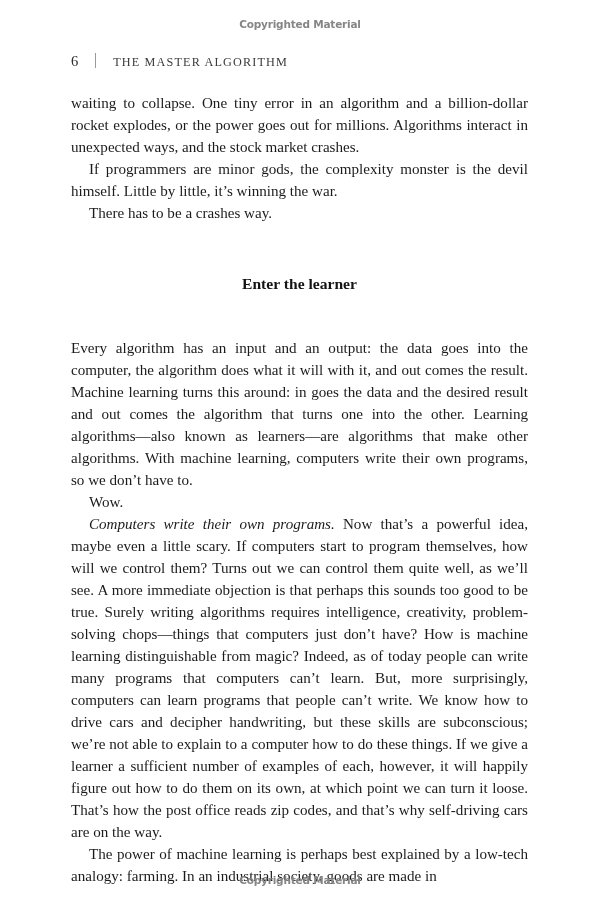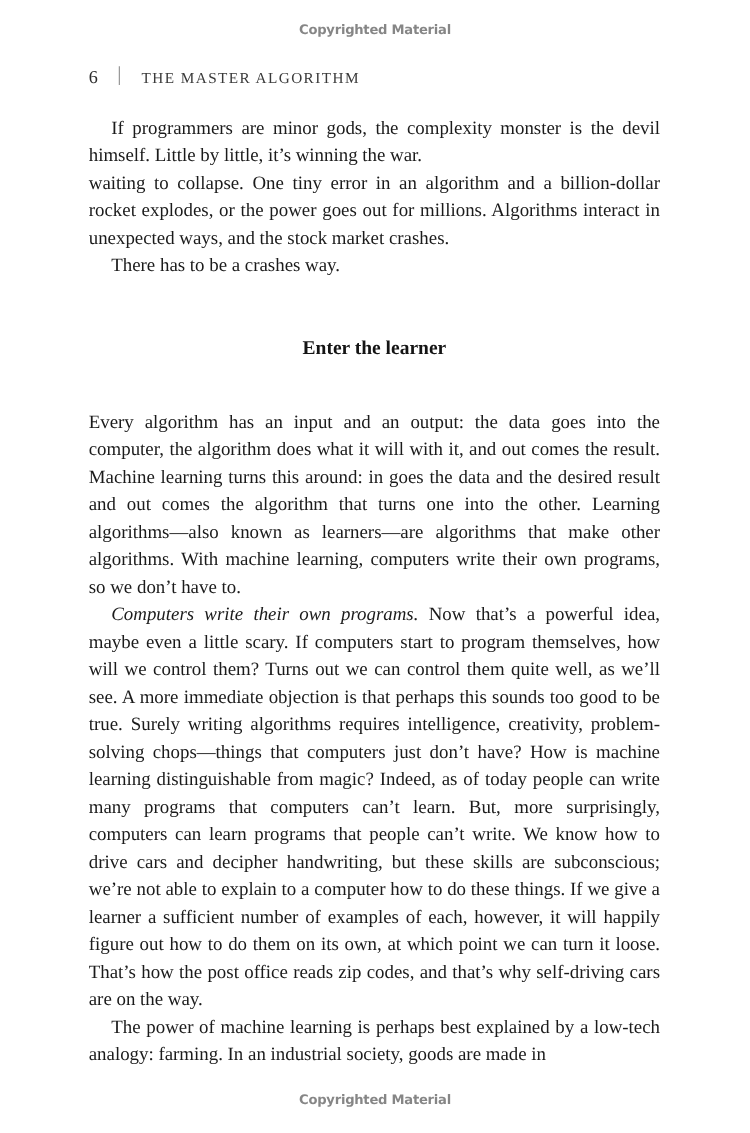--- a/index.html
+++ b/index.html
@@ -80,21 +80,21 @@
     font-size: 15.1px;
     line-height: 22.02px;
     text-align: justify;
     text-justify: inter-word;
     hyphens: none;
     color: #1b1b1b;
   }
   p.indent { text-indent: 18px; }
 
   h2.section-heading {
-    margin: 4px;
+    margin: 9px;
     font-size: 15.6px;
     line-height: 22px;
     font-weight: bold;
     text-align: center;
     color: #141414;
   }
 
   .spacer-before-heading { height: 40px; }
   .spacer-after-heading  { height: 33px; }
 
@@ -108,34 +108,35 @@
   <div class="watermark watermark-top">Copyrighted Material</div>
 
   <div class="running-head">
     <span class="folio">6</span>
     <span class="rule"></span>
     <span class="head-title">THE MASTER ALGORITHM</span>
   </div>
 
   <div class="text-block">
 
+    <p class="body">waiting to collapse. One tiny error in an algorithm and a billion-dollar rocket explodes, or the power goes out for millions. Algorithms interact in unexpected ways, and the stock market crashes.</p>
+
     <p class="body indent">If programmers are minor gods, the complexity monster is the devil himself. Little by little, it’s winning the war.</p>
-
-    <p class="body">waiting to collapse. One tiny error in an algorithm and a billion-dollar rocket explodes, or the power goes out for millions. Algorithms interact in unexpected ways, and the stock market crashes.</p>
 
     <p class="body indent">There has to be a crashes way.</p>
 
     <div class="spacer-before-heading"></div>
 
     <h2 class="section-heading">Enter the learner</h2>
 
     <div class="spacer-after-heading"></div>
 
     <p class="body">Every algorithm has an input and an output: the data goes into the computer, the algorithm does what it will with it, and out comes the result. Machine learning turns this around: in goes the data and the desired result and out comes the algorithm that turns one into the other. Learning algorithms—also known as learners—are algorithms that make other algorithms. With machine learning, computers write their own programs, so we don’t have to.</p>
 
+    <p class="body indent">Wow.</p>
 
     <p class="body indent"><em>Computers write their own programs.</em><span> Now that’s a powerful idea, maybe even a little scary. If computers start to program themselves, how will we control them? Turns out we can control them quite well, as we’ll see. A more immediate objection is that perhaps this sounds too good to be true. Surely writing algorithms requires intelligence, creativity, problem-solving chops—things that computers just don’t have? How is machine learning distinguishable from magic? Indeed, as of today people can write many programs that computers can’t learn. But, more surprisingly, computers can learn programs that people can’t write. We know how to drive cars and decipher handwriting, but these skills are subconscious; we’re not able to explain to a computer how to do these things. If we give a learner a sufficient number of examples of each, however, it will happily figure out how to do them on its own, at which point we can turn it loose. That’s how the post office reads zip codes, and that’s why self-driving cars are on the way.</span></p>
 
     <p class="body indent">The power of machine learning is perhaps best explained by a low-tech analogy: farming. In an industrial society, goods are made in</p>
 
   </div>
 
   <div class="watermark watermark-bottom">Copyrighted Material</div>
 
 </div>

